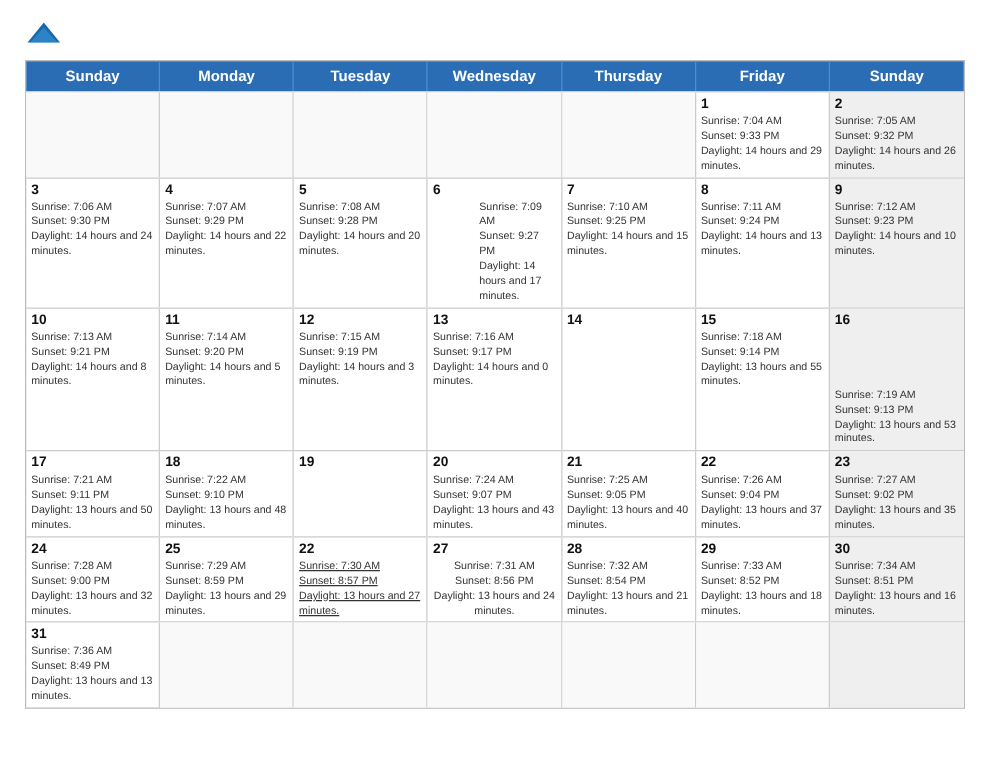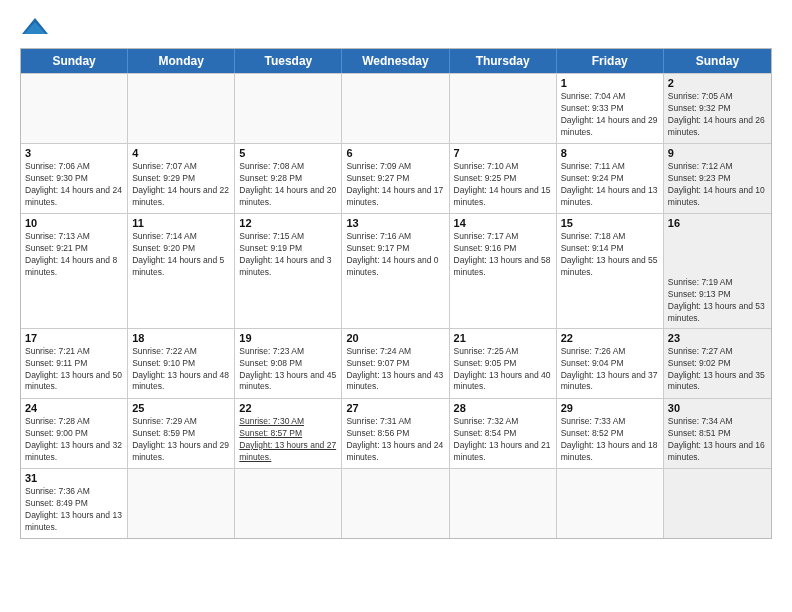--- a/index.html
+++ b/index.html
@@ -172,21 +172,21 @@
 Daylight: 14 hours and 22 minutes.</div>
           </div>
           <div class="cal-cell">
             <div class="day-num">5</div>
             <div class="day-info" style="white-space: pre-line;">Sunrise: 7:08 AM
 Sunset: 9:28 PM
 Daylight: 14 hours and 20 minutes.</div>
           </div>
           <div class="cal-cell">
             <div class="day-num">6</div>
-            <div class="day-info" style="white-space: pre-line;">Sunrise: 7:09 AM
+            <div class="day-info" style="white-space: pre-line; margin-left: 37px;">Sunrise: 7:09 AM
 Sunset: 9:27 PM
 Daylight: 14 hours and 17 minutes.</div>
           </div>
           <div class="cal-cell">
             <div class="day-num">7</div>
             <div class="day-info" style="white-space: pre-line;">Sunrise: 7:10 AM
 Sunset: 9:25 PM
 Daylight: 14 hours and 15 minutes.</div>
           </div>
           <div class="cal-cell">
@@ -222,23 +222,20 @@
 Daylight: 14 hours and 3 minutes.</div>
           </div>
           <div class="cal-cell">
             <div class="day-num">13</div>
             <div class="day-info" style="white-space: pre-line;">Sunrise: 7:16 AM
 Sunset: 9:17 PM
 Daylight: 14 hours and 0 minutes.</div>
           </div>
           <div class="cal-cell">
             <div class="day-num">14</div>
-            <div class="day-info" style="white-space: pre-line;">Sunrise: 7:17 AM
-Sunset: 9:16 PM
-Daylight: 13 hours and 58 minutes.</div>
           </div>
           <div class="cal-cell">
             <div class="day-num">15</div>
             <div class="day-info" style="white-space: pre-line;">Sunrise: 7:18 AM
 Sunset: 9:14 PM
 Daylight: 13 hours and 55 minutes.</div>
           </div>
           <div class="cal-cell shaded">
             <div class="day-num">16</div>
             <div class="day-info" style="white-space: pre-line; margin-top: 48px;">Sunrise: 7:19 AM
@@ -254,23 +251,20 @@
 Daylight: 13 hours and 50 minutes.</div>
           </div>
           <div class="cal-cell">
             <div class="day-num">18</div>
             <div class="day-info" style="white-space: pre-line;">Sunrise: 7:22 AM
 Sunset: 9:10 PM
 Daylight: 13 hours and 48 minutes.</div>
           </div>
           <div class="cal-cell">
             <div class="day-num">19</div>
-            <div class="day-info" style="white-space: pre-line;">Sunrise: 7:23 AM
-Sunset: 9:08 PM
-Daylight: 13 hours and 45 minutes.</div>
           </div>
           <div class="cal-cell">
             <div class="day-num">20</div>
             <div class="day-info" style="white-space: pre-line;">Sunrise: 7:24 AM
 Sunset: 9:07 PM
 Daylight: 13 hours and 43 minutes.</div>
           </div>
           <div class="cal-cell">
             <div class="day-num">21</div>
             <div class="day-info" style="white-space: pre-line;">Sunrise: 7:25 AM
@@ -304,21 +298,21 @@
 Daylight: 13 hours and 29 minutes.</div>
           </div>
           <div class="cal-cell">
             <div class="day-num">22</div>
             <div class="day-info" style="white-space: pre-line; text-decoration: underline;">Sunrise: 7:30 AM
 Sunset: 8:57 PM
 Daylight: 13 hours and 27 minutes.</div>
           </div>
           <div class="cal-cell">
             <div class="day-num">27</div>
-            <div class="day-info" style="white-space: pre-line;">Sunrise: 7:31 AM
+            <div class="day-info" style="white-space: pre-line; text-align: center;">Sunrise: 7:31 AM
 Sunset: 8:56 PM
 Daylight: 13 hours and 24 minutes.</div>
           </div>
           <div class="cal-cell">
             <div class="day-num">28</div>
             <div class="day-info" style="white-space: pre-line;">Sunrise: 7:32 AM
 Sunset: 8:54 PM
 Daylight: 13 hours and 21 minutes.</div>
           </div>
           <div class="cal-cell">

